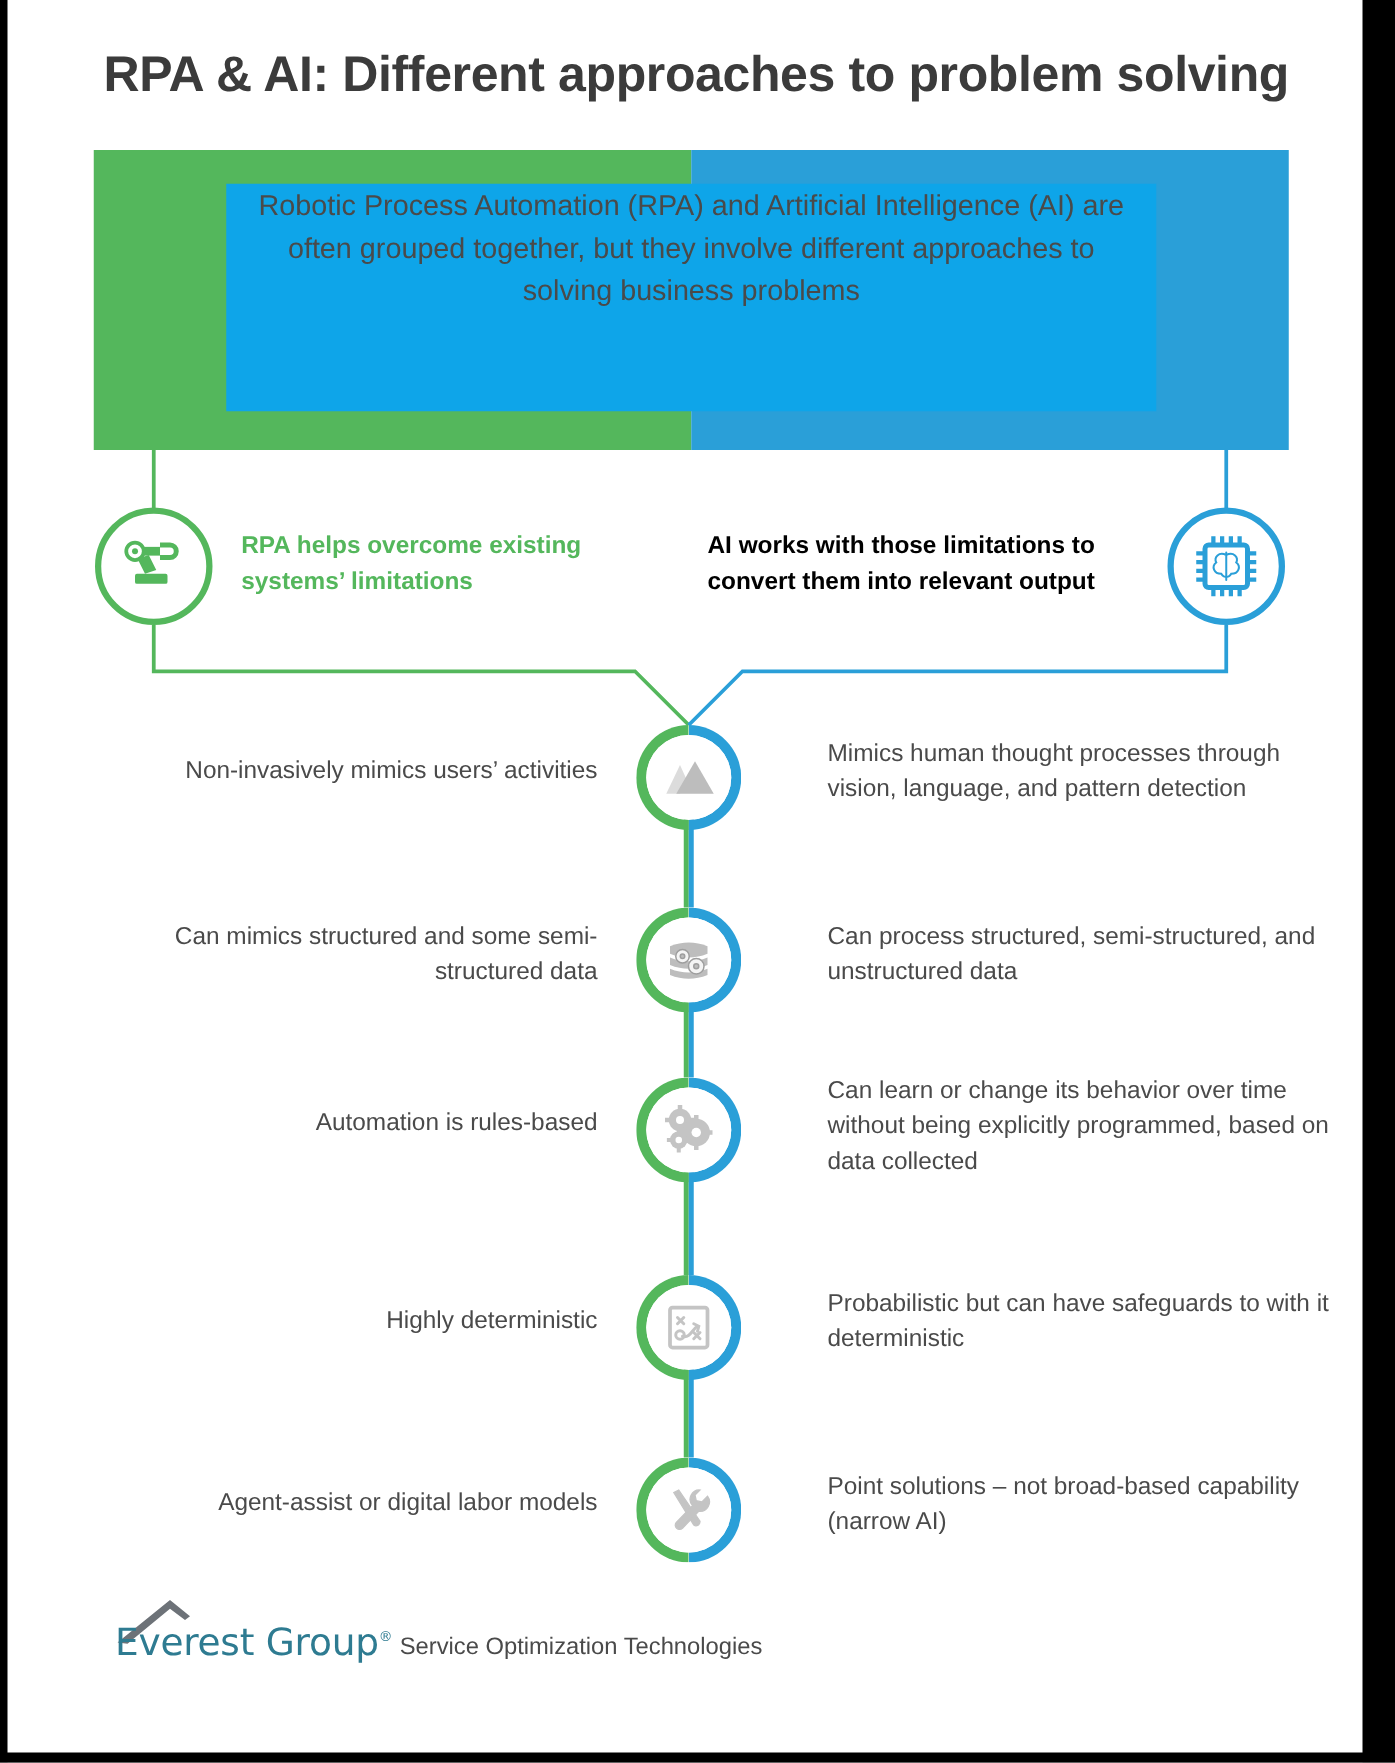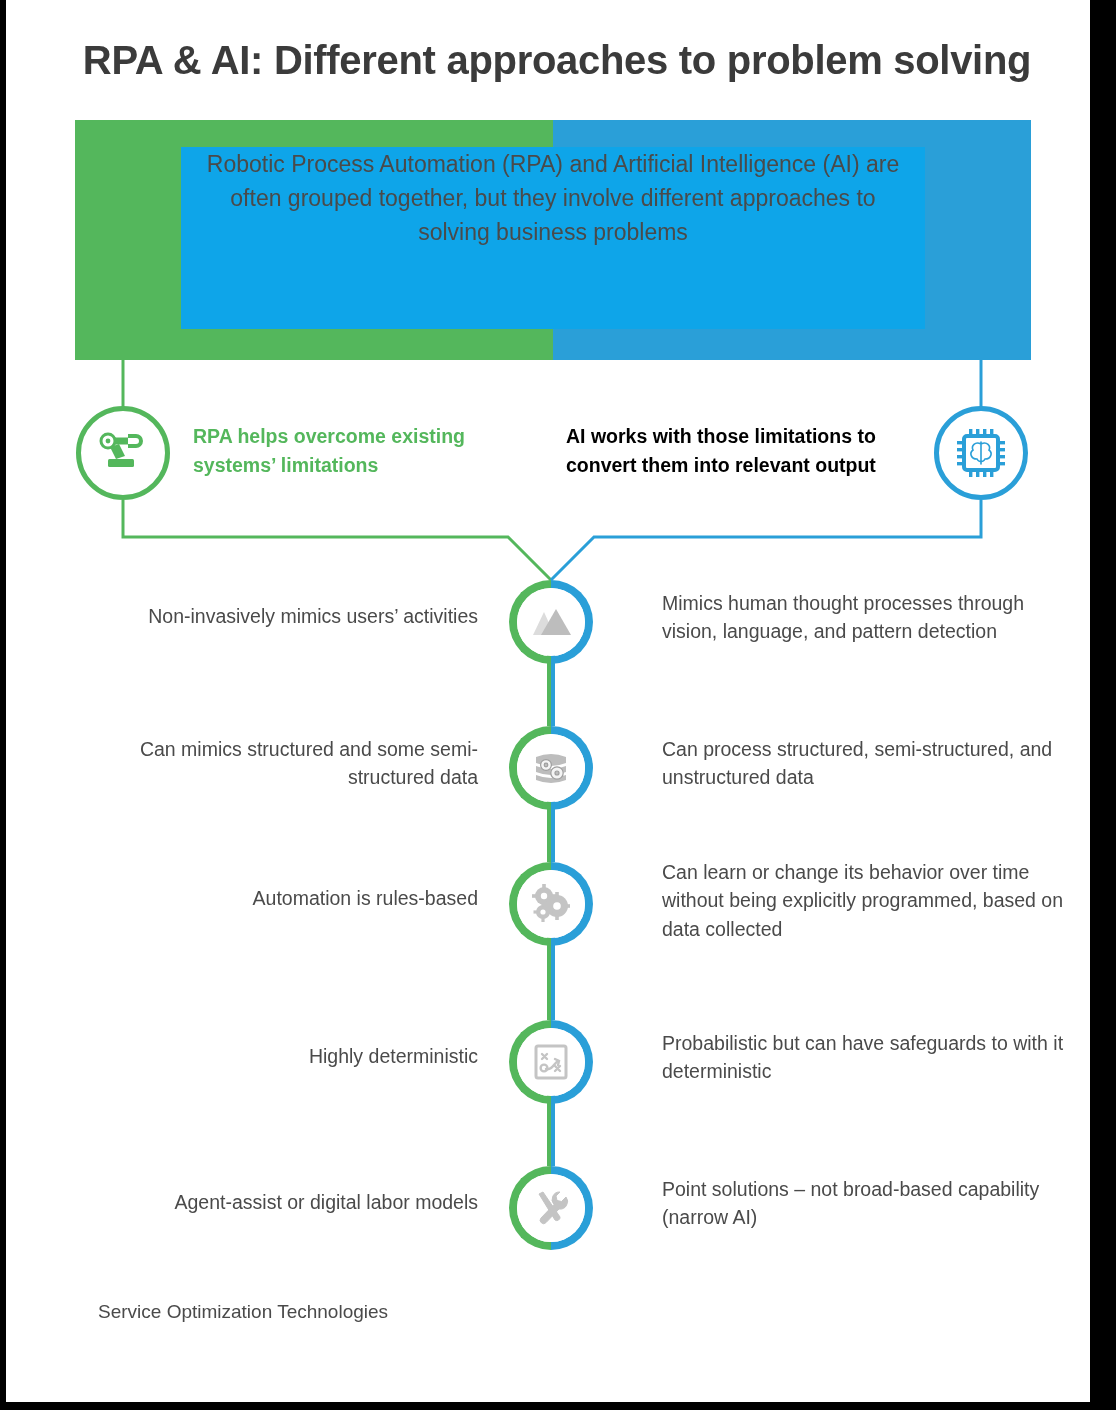--- a/index.html
+++ b/index.html
@@ -437,19 +437,25 @@
           <path d="M11 9 L15 7 L32 32 a3.2 3.2 0 0 1 -5 3 Z" stroke-width="1"></path>
           <path d="M32 7 a7.5 7.5 0 0 0 -6 12.5 L13 33 a3.4 3.4 0 0 0 5 4.6 L31 24
                    a7.5 7.5 0 0 0 7 -12 l-4.5 4.5 l-4.5 -1 l-1 -4.5 Z" stroke-width="1"></path>
         </g>
       </svg>
     </div>
     <div class="row-text right" style="top:9px;">Point solutions – not broad-based capability (narrow AI)</div>
   </div>
 
   <div class="footer">
+    <div class="footer-logo-wrap">
+      <svg class="peak" width="110" height="40" viewBox="0 0 110 40">
+        <path d="M2 38 L44 4 L60 17 L56 20 L44 11 L10 39 Z" fill="#6d7278"></path>
+      </svg>
+      <span class="footer-brand"><span>Everest Group</span><span class="footer-reg">®</span></span>
+    </div>
     <span class="footer-tag">Service Optimization Technologies</span>
   </div>
 
   <div class="edge-right"></div>
   <div class="edge-bottom"></div>
   <div class="edge-left"></div>
 </div>
 
 </body></html>

